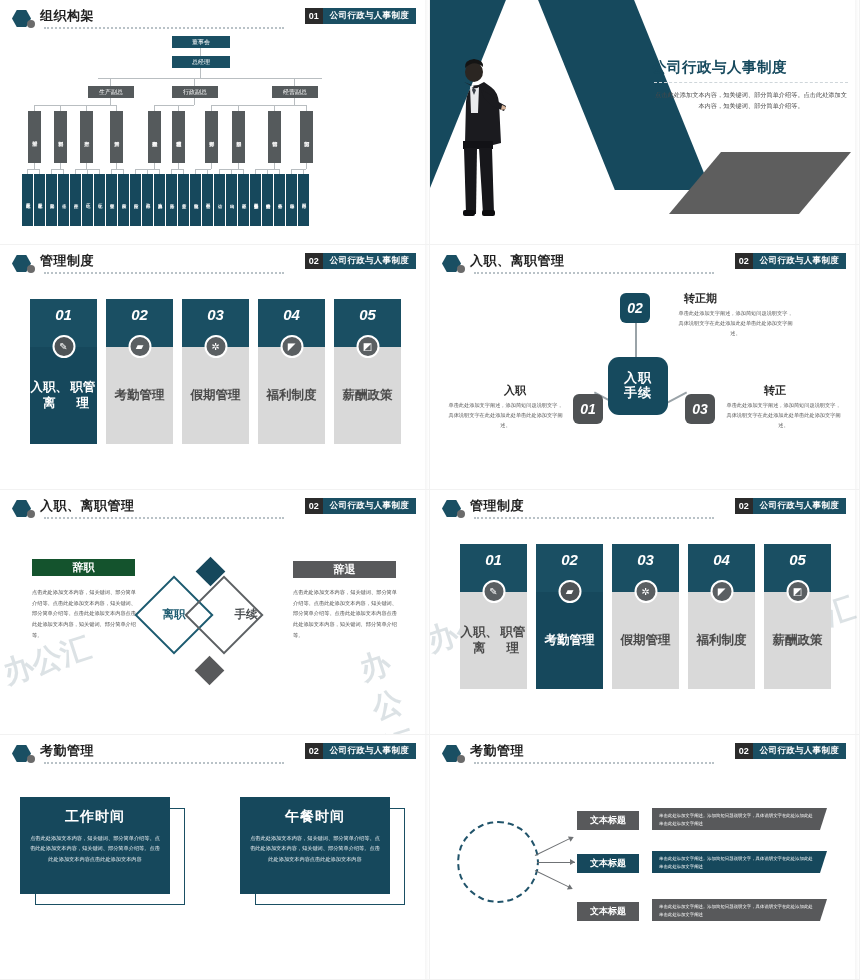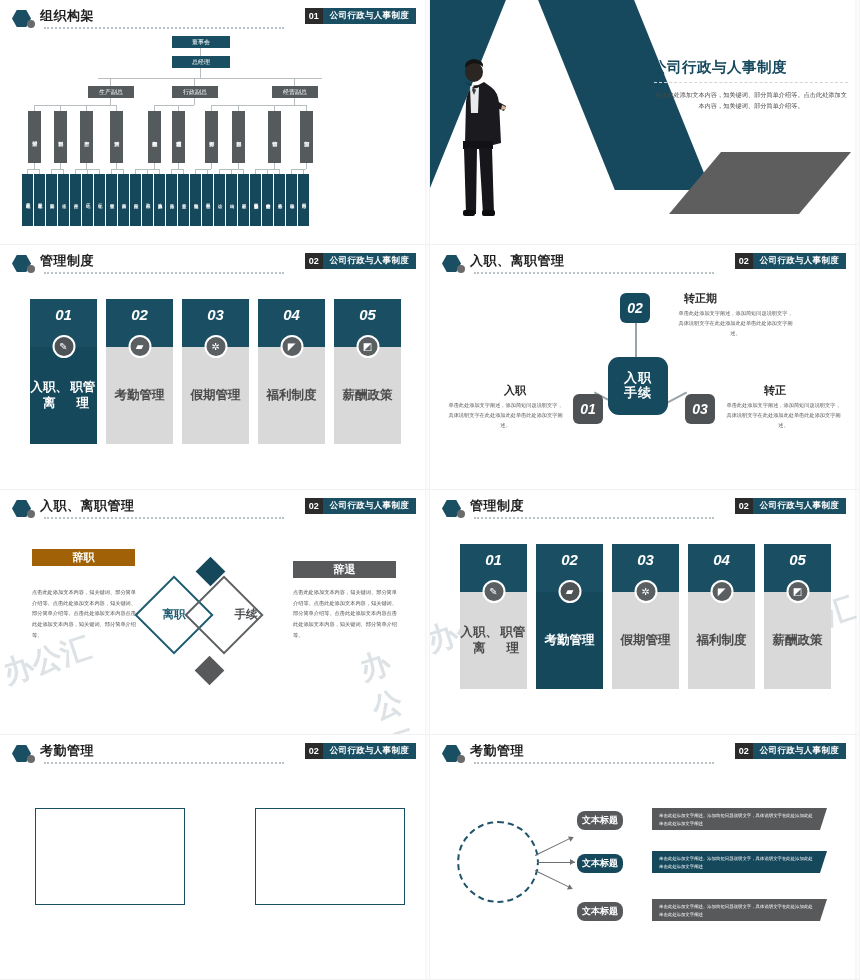--- a/index.html
+++ b/index.html
@@ -177,23 +177,23 @@
     position: absolute; left: 33px; top: 92px; width: 70px; height: 70px;
     border-radius: 50%; background: #154a5e; color: #fff;
     display: flex; align-items: center; justify-content: center;
     font-size: 14px; font-weight: bold; letter-spacing: 1px;
   }
   .ot-dash {
     position: absolute; left: 27px; top: 86px; width: 82px; height: 82px;
     border-radius: 50%; border: 2px dashed #20536a;
   }
   .ot-tag {
-    position: absolute; width: 46px; height: 19px; color: #fff;
+    position: absolute; width: 62px; height: 19px; color: #fff;
     display: flex; align-items: center; justify-content: center;
-    font-size: 9px; font-weight: bold; border-radius: 8px;
+    font-size: 9px; font-weight: bold; border-radius: 0;
   }
   .ot-tag.gray { background: #58595b; }
   .ot-tag.teal { background: #16485c; }
   .ot-bar {
     position: absolute; width: 175px; height: 22px;
     clip-path: polygon(0 0, 100% 0, 96% 100%, 0 100%);
     padding: 4px 10px 0 7px; color: #fff; font-size: 4.4px; line-height: 1.75;
   }
   .ot-bar.gray { background: #58595b; }
   .ot-bar.teal { background: #16485c; }
@@ -453,21 +453,21 @@
       <div class="dots"></div>
       <div class="badge">
         <div class="num">02</div>
         <div class="txt">公司行政与人事制度</div>
       </div>
     </div>
 
     <div class="wm" style="left:2px; top:150px; transform:rotate(-18deg);">办公汇</div>
     <div class="wm" style="left:372px; top:150px; transform:rotate(-18deg);">办公汇</div>
 
-    <div class="dm-title" style="left:32px; top:59px; background:#a16207;">辞职</div>
+    <div class="dm-title" style="left:32px; top:69px; background:#14532d;">辞职</div>
     <div class="dm-txt" style="left:32px; top:97px;">点击此处添加文本内容，知关键词、部分简单介绍等。点击此处添加文本内容，知关键词、部分简单介绍等。点击此处添加文本内容点击此处添加文本内容，知关键词、部分简单介绍等。</div>
 
     <div class="dm-title" style="left:293px; top:71px; background:#58595b;">辞退</div>
     <div class="dm-txt" style="left:293px; top:97px;">点击此处添加文本内容，知关键词、部分简单介绍等。点击此处添加文本内容，知关键词、部分简单介绍等。点击此处添加文本内容点击此处添加文本内容，知关键词、部分简单介绍等。</div>
 
     <div class="diam" style="left:146px; top:97px; width:56px; height:56px; border:2.2px solid #1d5b70;"></div>
     <div class="diam" style="left:196px; top:97px; width:56px; height:56px; border:2.2px solid #5c6063;"></div>
     <div class="diam" style="left:200px; top:71px; width:21px; height:21px; background:#16485c;"></div>
     <div class="diam" style="left:199px; top:170px; width:21px; height:21px; background:#58595b;"></div>
     <div style="position:absolute; left:150px; top:117px; width:48px; text-align:center; font-size:11.5px; font-weight:bold; color:#1d5b70;">离职</div>
@@ -537,22 +537,30 @@
       <div class="hex-dot"></div>
       <div class="stitle">考勤管理</div>
       <div class="dots"></div>
       <div class="badge">
         <div class="num">02</div>
         <div class="txt">公司行政与人事制度</div>
       </div>
     </div>
 
     <div class="fr-outline" style="left:35px; top:73px;"></div>
+    <div class="fr-fill" style="left:20px; top:62px;">
+      <div class="ft">工作时间</div>
+      <div class="fb">点击此处添加文本内容，知关键词、部分简单介绍等。点击此处添加文本内容，知关键词、部分简单介绍等。点击此处添加文本内容点击此处添加文本内容</div>
+    </div>
 
     <div class="fr-outline" style="left:255px; top:73px;"></div>
+    <div class="fr-fill" style="left:240px; top:62px;">
+      <div class="ft">午餐时间</div>
+      <div class="fb">点击此处添加文本内容，知关键词、部分简单介绍等。点击此处添加文本内容，知关键词、部分简单介绍等。点击此处添加文本内容点击此处添加文本内容</div>
+    </div>
   </div>
 
   <div class="slide">
     <div class="shead">
       <div class="hex"></div>
       <div class="hex-dot"></div>
       <div class="stitle">考勤管理</div>
       <div class="dots"></div>
       <div class="badge">
         <div class="num">02</div>

